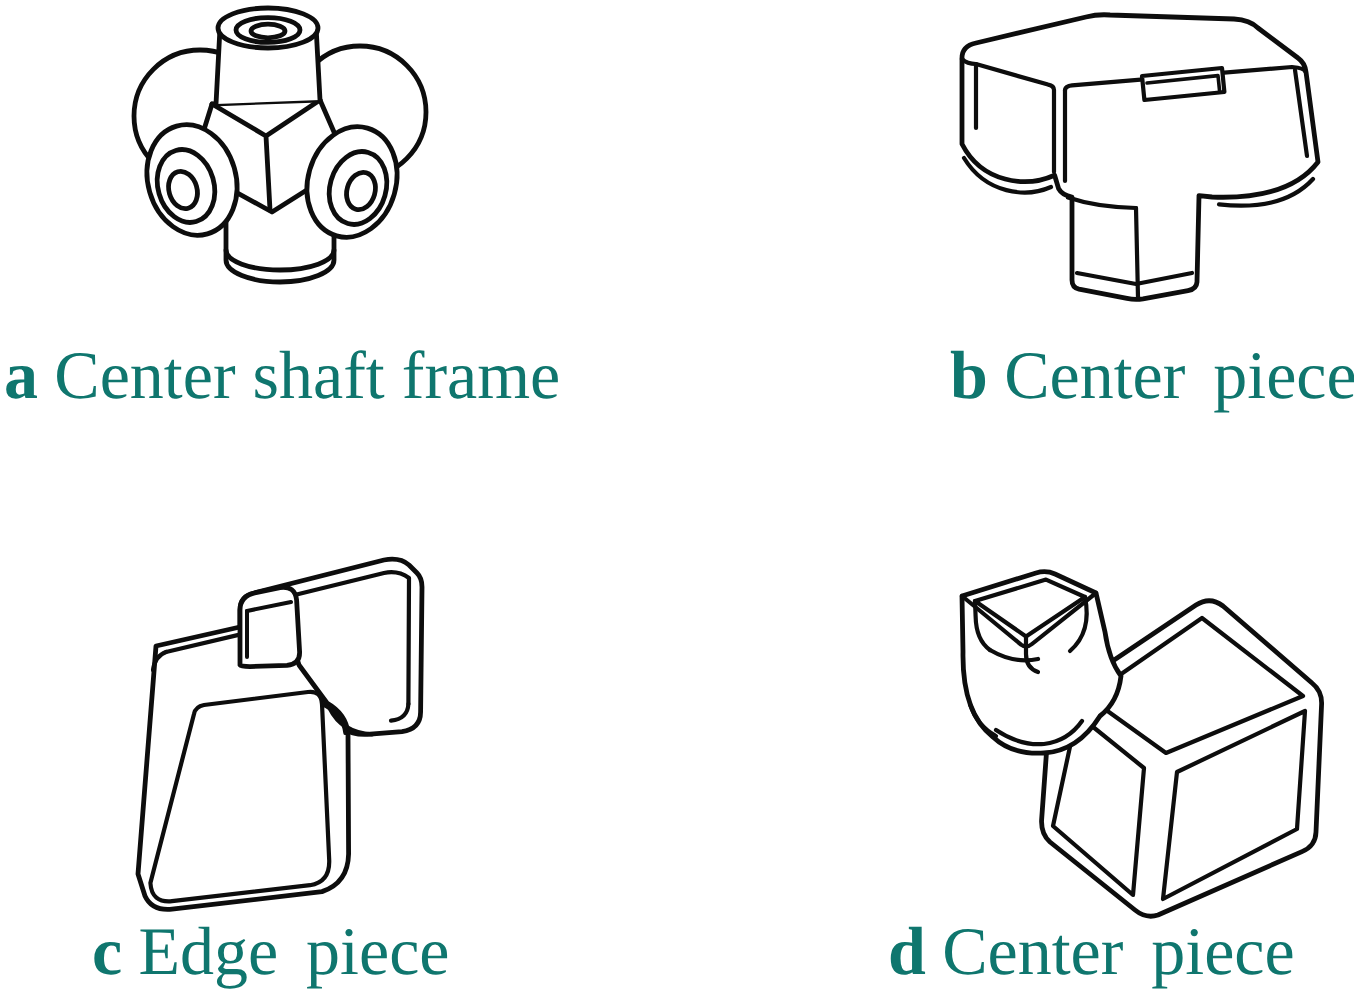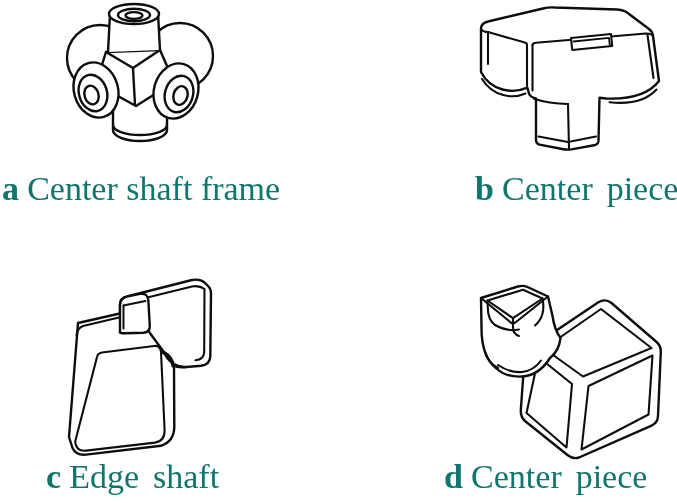--- a/index.html
+++ b/index.html
@@ -161,19 +161,19 @@
     </g>
   </svg>
 
   <div class="label label-a">
     <span class="pfx">a</span><span>Center shaft frame</span>
   </div>
   <div class="label label-b wide">
     <span class="pfx">b</span><span>Center piece</span>
   </div>
   <div class="label label-c wide">
-    <span class="pfx">c</span><span>Edge shaft</span>
+    <span class="pfx">c</span><span>Edge piece</span>
   </div>
   <div class="label label-d wide">
     <span class="pfx">d</span><span>Center piece</span>
   </div>
 
 </div>
 
 </body></html>

